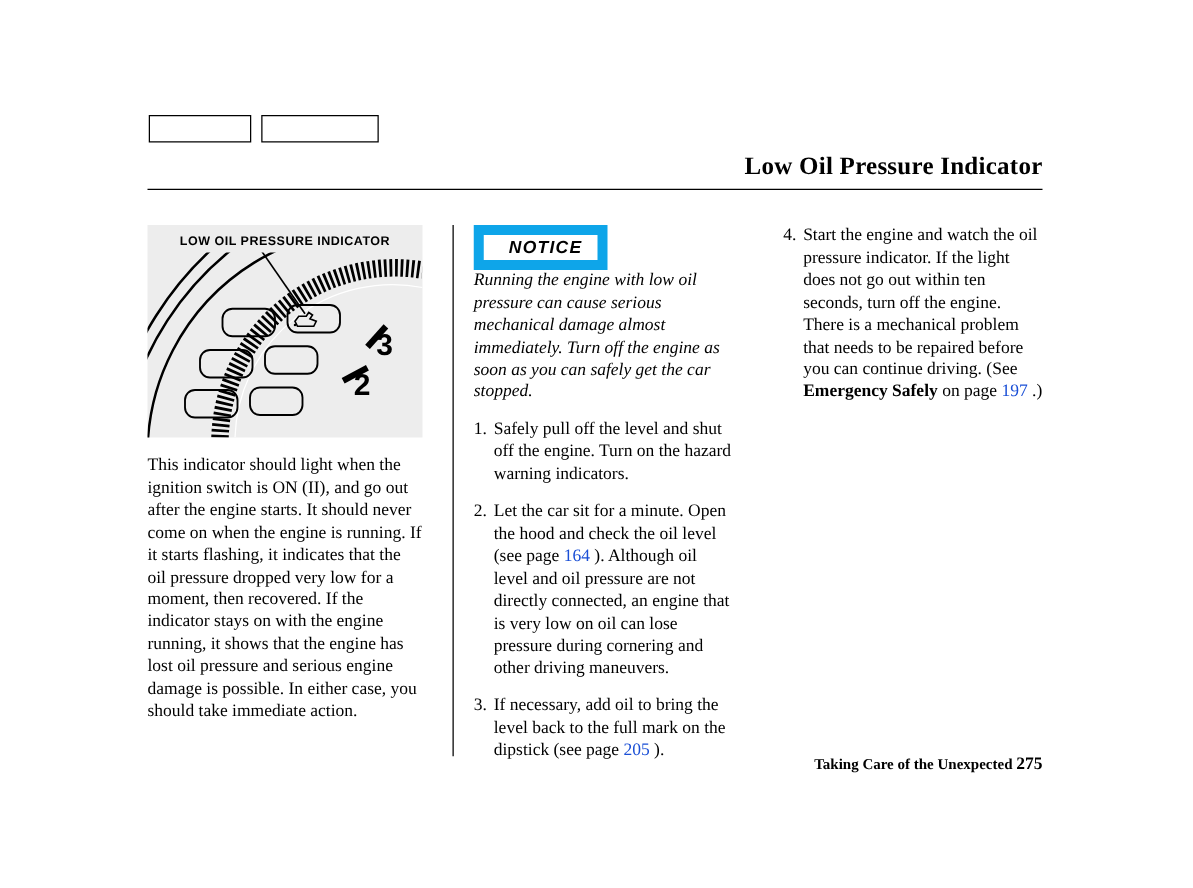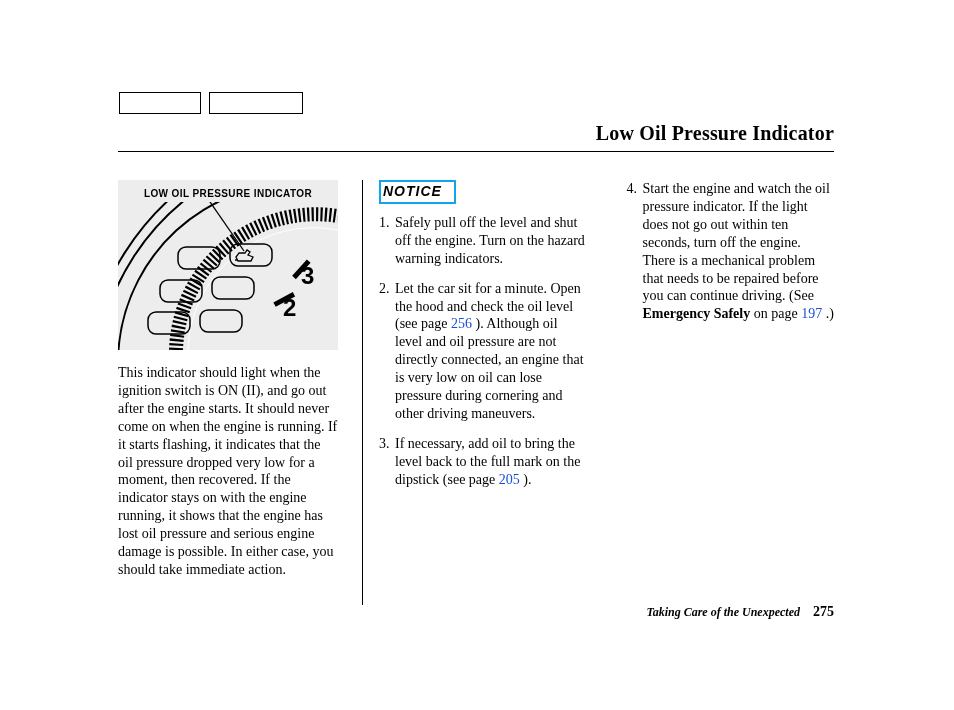--- a/index.html
+++ b/index.html
@@ -94,28 +94,27 @@
   }
   .gauge-svg {
     position: absolute;
     top: 22px;
     left: 0;
     width: 220px;
     height: 148px;
   }
   .notice-box {
     display: inline-block;
-    border: 2px solid #0ea5e9;
+    border: 8px solid #0ea5e9;
     font-family: Arial, Helvetica, sans-serif;
     font-weight: 900;
     font-style: italic;
     font-size: 14px;
     letter-spacing: 1px;
-    padding: 1px 12px 1px 2px;
-    margin-bottom: 10px;
+    padding: 1px 12px 1px 20px;
   }
   .warning-text {
     font-style: italic;
     margin-bottom: 12px;
   }
   ol.steps {
     list-style: none;
     padding: 0;
     margin: 0;
   }
@@ -137,26 +136,24 @@
   .bold { font-weight: bold; }
   .page-footer {
     position: absolute;
     right: 116px;
     bottom: 90px;
     font-size: 12px;
   }
   .page-footer .section {
     font-weight: bold;
     font-family: "Times New Roman", Times, serif;
-    font-style: italic;
   }
   .page-footer .num {
     font-weight: bold;
     font-size: 14px;
-    margin-left: 10px;
   }
 </style>
 </head>
 <body>
 
 <div class="page">
 
   <div class="top-boxes">
     <div class="top-box"></div>
     <div class="top-box wide"></div>
@@ -210,28 +207,29 @@
 
             <line x1="90" y1="-3" x2="126" y2="49" stroke="#000" stroke-width="1.3"></line>
           </g>
         </svg>
       </div>
       <div>This indicator should light when the ignition switch is ON (II), and go out after the engine starts. It should never come on when the engine is running. If it starts flashing, it indicates that the oil pressure dropped very low for a moment, then recovered. If the indicator stays on with the engine running, it shows that the engine has lost oil pressure and serious engine damage is possible. In either case, you should take immediate action.</div>
     </div>
 
     <div class="col col2">
       <div class="notice-box">NOTICE</div>
+      <div class="warning-text">Running the engine with low oil pressure can cause serious mechanical damage almost immediately. Turn off the engine as soon as you can safely get the car stopped.</div>
       <ol class="steps">
         <li>
           <span class="num">1.</span>
           <span class="body">Safely pull off the level and shut off the engine. Turn on the hazard warning indicators.</span>
         </li>
         <li>
           <span class="num">2.</span>
-          <span class="body"><span>Let the car sit for a minute. Open the hood and check the oil level (see page </span><span class="link">256</span><span> ). Although oil level and oil pressure are not directly connected, an engine that is very low on oil can lose pressure during cornering and other driving maneuvers.</span></span>
+          <span class="body"><span>Let the car sit for a minute. Open the hood and check the oil level (see page </span><span class="link">164</span><span> ). Although oil level and oil pressure are not directly connected, an engine that is very low on oil can lose pressure during cornering and other driving maneuvers.</span></span>
         </li>
         <li>
           <span class="num">3.</span>
           <span class="body"><span>If necessary, add oil to bring the level back to the full mark on the dipstick (see page </span><span class="link">205</span><span> ).</span></span>
         </li>
       </ol>
     </div>
 
     <div class="col col3">
       <ol class="steps">

